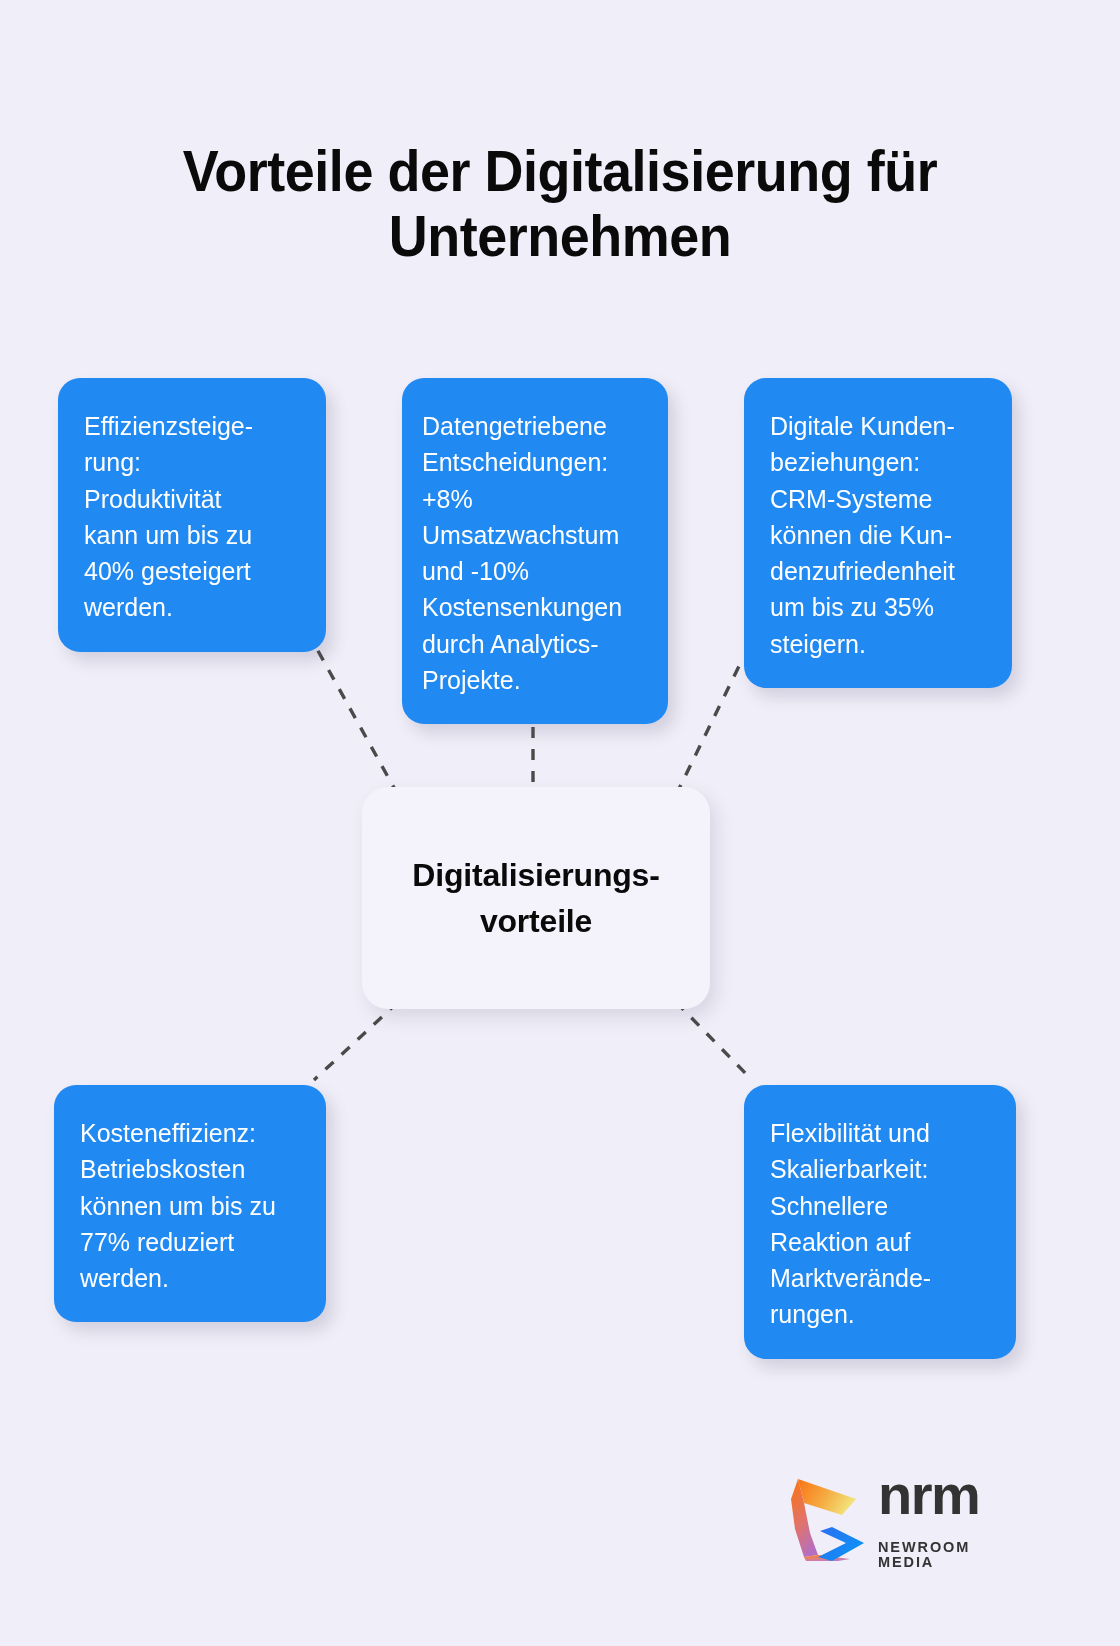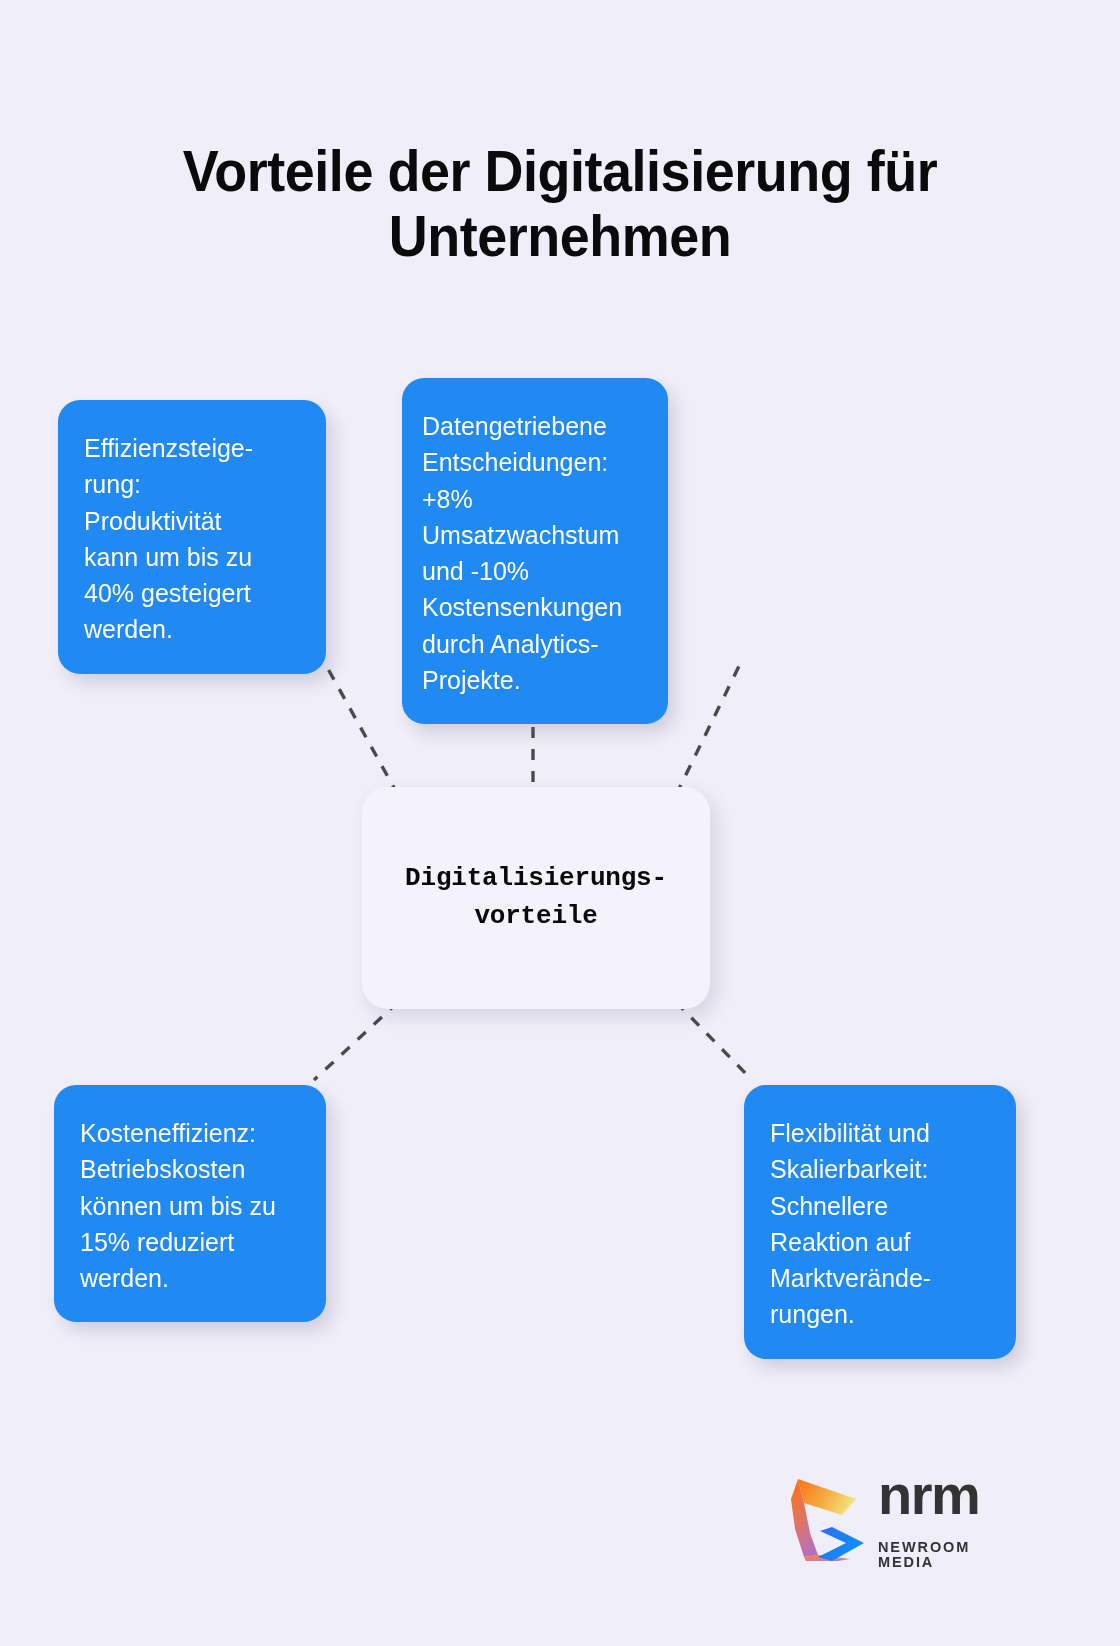--- a/index.html
+++ b/index.html
@@ -79,30 +79,29 @@
     box-shadow: 6px 8px 18px rgba(90, 85, 120, 0.16);
     display: flex;
     align-items: center;
     justify-content: center;
     text-align: center;
     border-radius: 26px;
   }
 
   .center .center-text {
     display: block;
-    font-size: 26px;
+    font-size: 32px;
     line-height: 1.45;
     font-weight: bold;
     white-space: pre-line;
     letter-spacing: -0.2px;
-    font-family: Liberation Mono, monospace;
-  }
-
-  
-  #card-0 { left: 58px;  top: 400px;  width: 268px;  }
+  }
+
+  
+  #card-0 { left: 58px;  top: 378px;  width: 268px;  }
   #card-1 { left: 402px; top: 378px;  width: 266px; padding-left: 20px;  }
   #card-2 { left: 744px; top: 378px;  width: 268px;  }
   #card-3 { left: 54px;  top: 1085px; width: 272px;  }
   #card-4 { left: 744px; top: 1085px; width: 272px;  }
   #center-node { left: 362px; top: 787px; width: 348px; height: 222px; }
 
   
   .logo {
     position: absolute;
     left: 788px;
@@ -171,26 +170,35 @@
     <span class="leaf-text">Datengetriebene
 Entscheidungen:
 +8%
 Umsatzwachstum
 und -10%
 Kostensenkungen
 durch Analytics-
 Projekte.</span>
   </div>
 
+  <div class="node leaf" id="card-2">
+    <span class="leaf-text">Digitale Kunden-
+beziehungen:
+CRM-Systeme
+können die Kun-
+denzufriedenheit
+um bis zu 35%
+steigern.</span>
+  </div>
 
   <div class="node leaf" id="card-3">
     <span class="leaf-text">Kosteneffizienz:
 Betriebskosten
 können um bis zu
-15% reduziert
+77% reduziert
 werden.</span>
   </div>
 
   <div class="node leaf" id="card-4">
     <span class="leaf-text">Flexibilität und
 Skalierbarkeit:
 Schnellere
 Reaktion auf
 Marktverände-
 rungen.</span>

